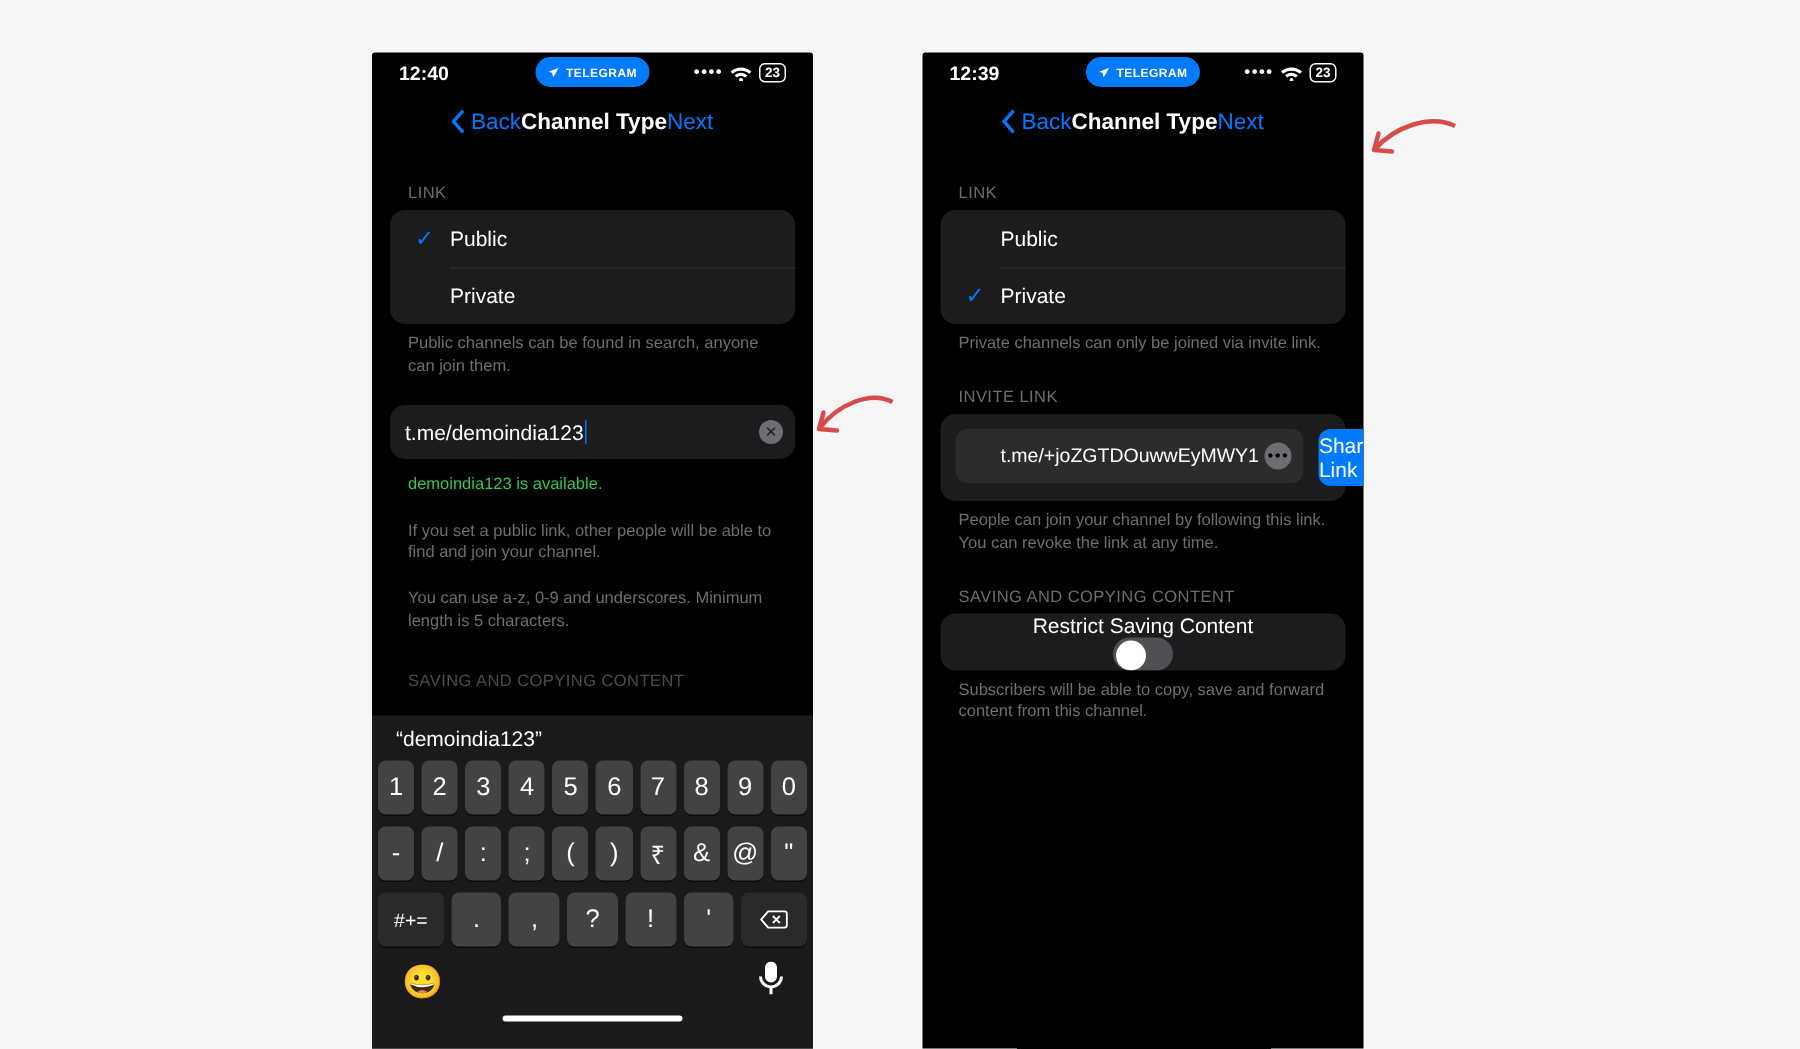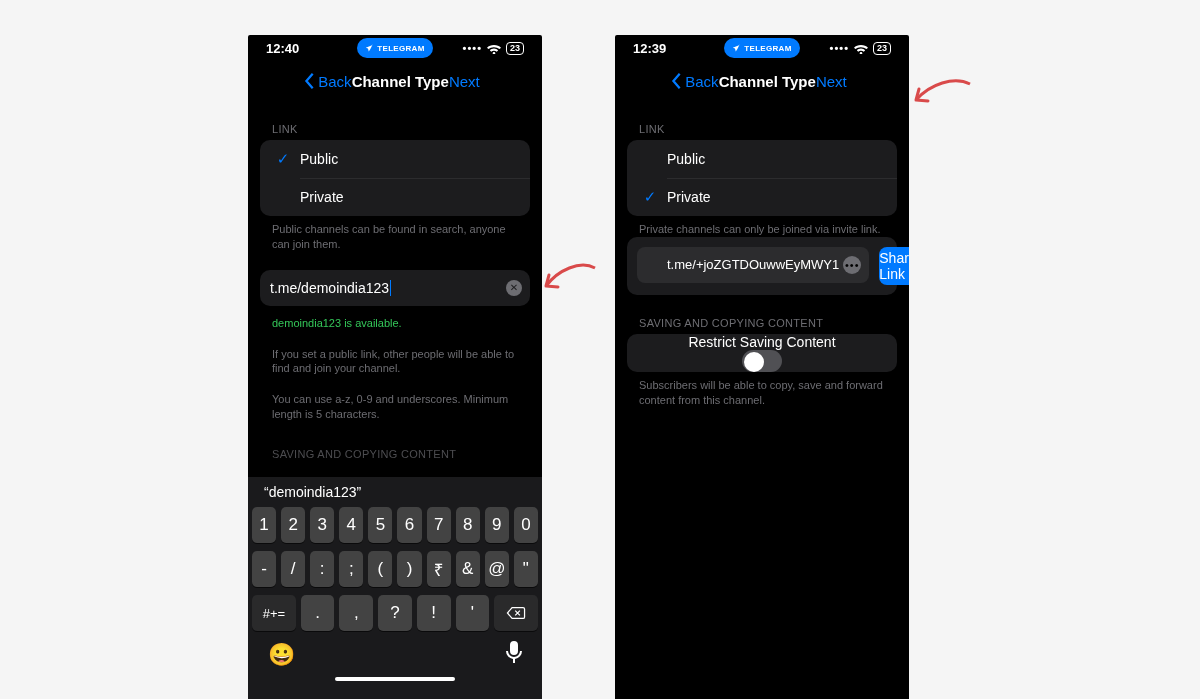--- a/index.html
+++ b/index.html
@@ -55,22 +55,23 @@
   .battery-pill {
     display:inline-flex; align-items:center; justify-content:center;
     border:1px solid #fff; border-radius:4px; padding:0 3px; font-size:9px; font-weight:700; height:13px;
   }
 
   
   .navhdr {
     height: 40px;
     display: flex;
     align-items: center;
-    justify-content: center;
+    justify-content: flex-start;
     padding: 0 8px;
+    margin-left: 44px;
   }
   .nav-back { color:#007aff; display:flex; align-items:center; font-size:15px; gap:2px; }
   .nav-title { font-size:15px; font-weight:600; color:#fff; }
   .nav-next { color:#007aff; font-size:15px; padding-right:6px; }
 
   .content { padding: 0 12px; }
 
   .sect-label {
     color:#6d6d72; font-size:11px; letter-spacing:0.3px;
     padding: 22px 12px 5px 12px;
@@ -333,27 +334,29 @@
         <span class="check"></span>
         <span>Public</span>
       </div>
       <div class="cell">
         <span class="check">✓</span>
         <span>Private</span>
       </div>
     </div>
     <div class="footnote">Private channels can only be joined via invite link.</div>
 
+    <div class="sect-label">INVITE LINK</div>
     <div class="invite-card">
       <div class="invite-url">
         <span>t.me/+joZGTDOuwwEyMWY1</span>
         <span class="invite-more">•••</span>
       </div>
       <div class="share-btn">Share Link</div>
     </div>
+    <div class="footnote">People can join your channel by following this link. You can revoke the link at any time.</div>
 
     <div class="sect-label">SAVING AND COPYING CONTENT</div>
     <div class="cell-group">
       <div class="toggle-row">
         <span>Restrict Saving Content</span>
         <div class="toggle">
           <div class="knob"></div>
         </div>
       </div>
     </div>

